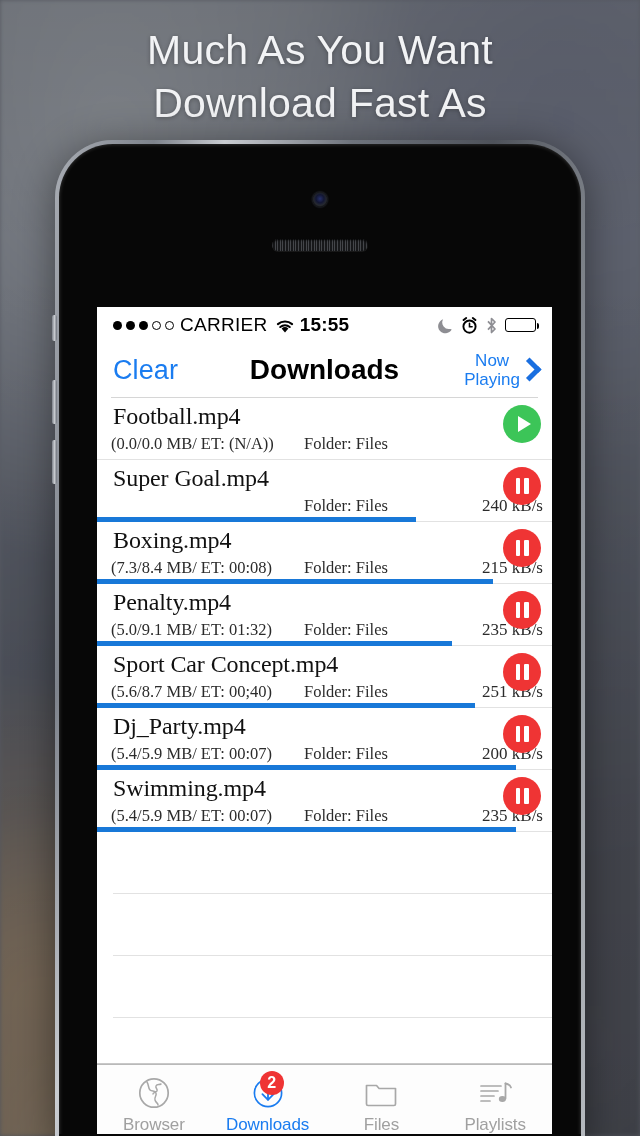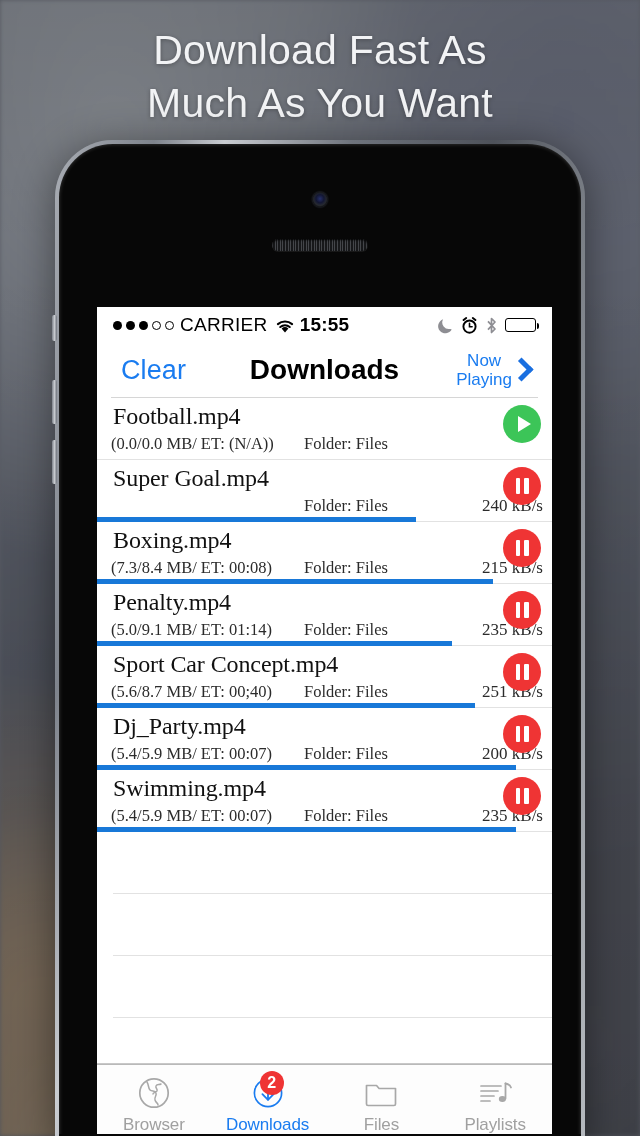--- a/index.html
+++ b/index.html
@@ -114,21 +114,21 @@
   }
   #battery::after {
     content:""; position:absolute; right:-4px; top:4px;
     width:2.5px; height:6px; background:#000; border-radius:0 2px 2px 0;
   }
   #battery-fill { height:100%; background:#000; border-radius:1px; }
 
   
   #navbar {
     height:54px; flex:0 0 54px;
-    display:flex; align-items:center; padding:0 24px;
+    display:flex; align-items:center; padding:0 16px;
     position:relative; background:#fff;justify-content:center;
   }
   #clear-btn {
     color:#1a7cf0; font-size:27px; letter-spacing:0.1px;
     background:none; border:none; cursor:pointer;
     font-family:inherit; padding:0;
   }
   #nav-title {
     position:absolute; left:0; width:100%; text-align:center;
     font-size:28px; font-weight:700; color:#000; pointer-events:none;
@@ -224,22 +224,22 @@
 </style>
 </head>
 <body>
 
 <div id="backdrop">
   <div id="bg-base"></div>
   <div id="bg-veil"></div>
 </div>
 
 <div id="headline">
+  <div>Much As You Want</div>
   <div>Download Fast As</div>
-  <div>Much As You Want</div>
 </div>
 
 <div id="device">
   <div class="btn-nub" id="nub-mute"></div>
   <div class="btn-nub" id="nub-volup"></div>
   <div class="btn-nub" id="nub-voldn"></div>
 
   <div id="device-inner">
     <div id="camera"></div>
     <div id="speaker"></div>
@@ -325,21 +325,21 @@
             <div class="action pause">
               <span class="bars">
                 <i></i>
                 <i></i>
               </span>
             </div>
             <div class="progress" style="width: 87%;"></div>
           </div>
           <div class="row">
             <div class="fname">Penalty.mp4</div>
-            <div class="meta">(5.0/9.1 MB/ ET: 01:14)</div>
+            <div class="meta">(5.0/9.1 MB/ ET: 01:32)</div>
             <div class="folder">Folder: Files</div>
             <div class="speed">235 kB/s</div>
             <div class="action pause">
               <span class="bars">
                 <i></i>
                 <i></i>
               </span>
             </div>
             <div class="progress" style="width: 78%;"></div>
           </div>

